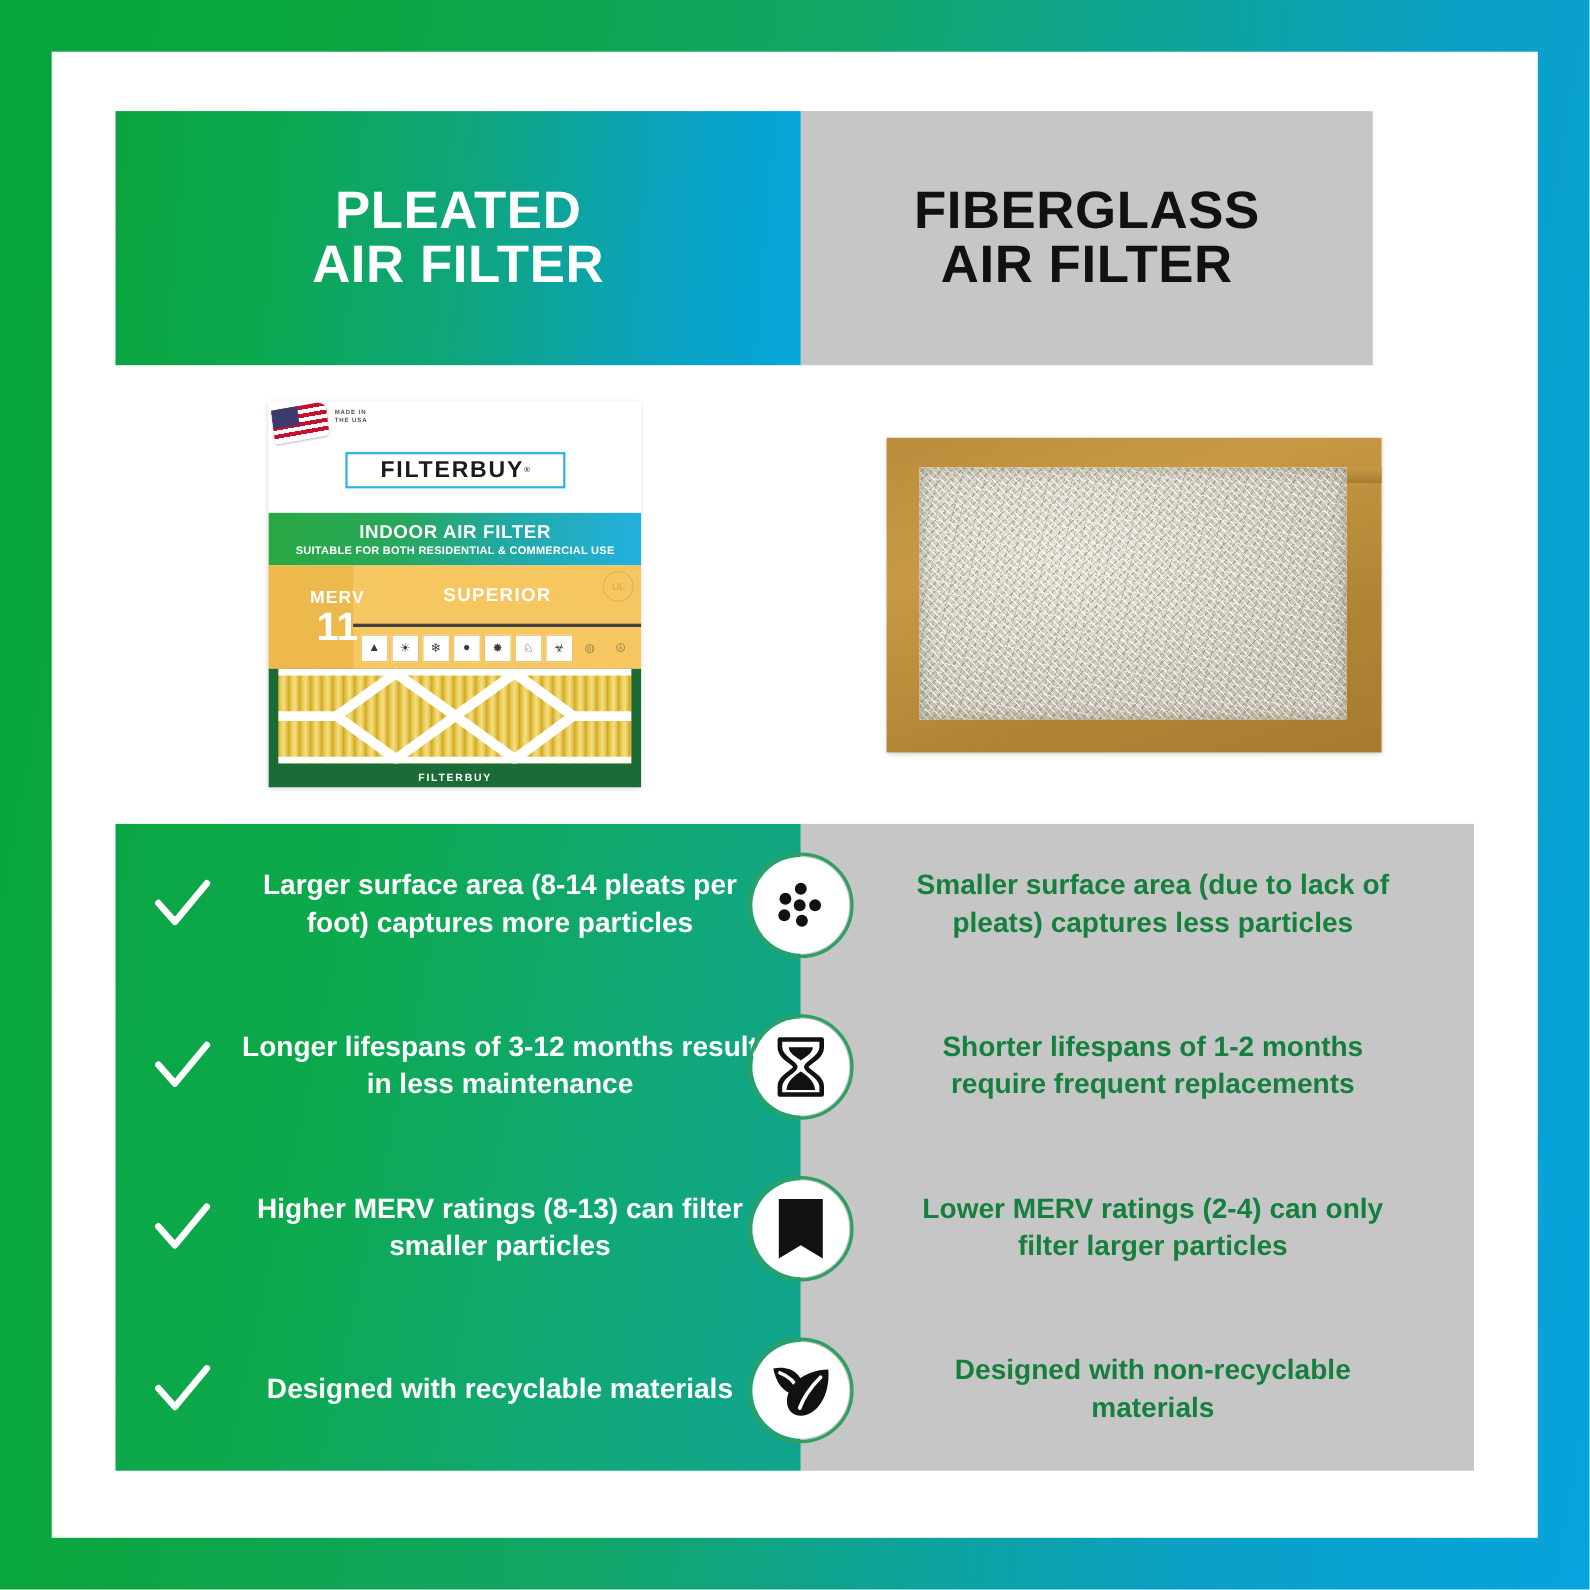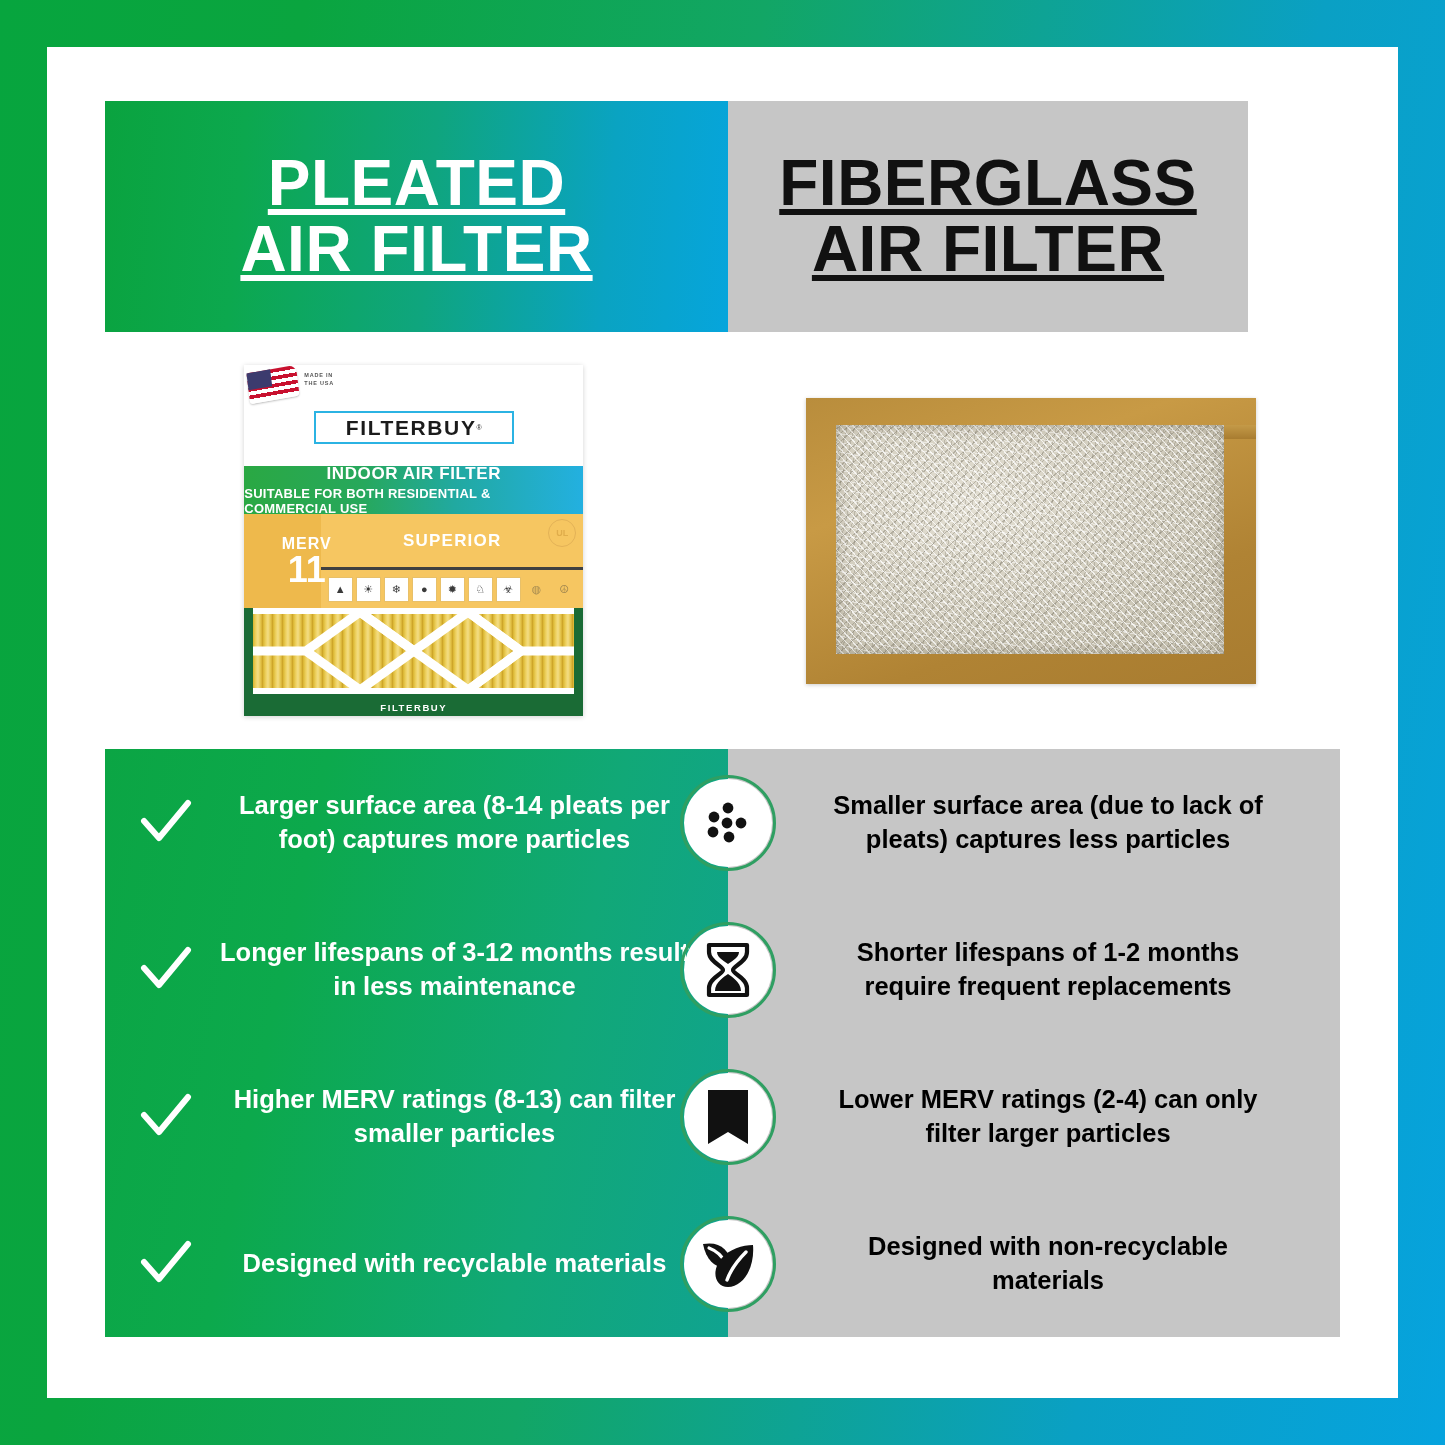--- a/index.html
+++ b/index.html
@@ -19,23 +19,22 @@
 
   
   .headers { position:absolute; left:58px; top:54px; width:1235px; height:231px; display:flex; }
   .hdr { height:100%; display:flex; align-items:center; justify-content:center; text-align:center; }
   .hdr-left {
     width:623px;
     background:linear-gradient(95deg,#0aa33f 0%,#0ca84e 22%,#0fa57e 52%,#0aa3c2 80%,#06a5dc 100%);
   }
   .hdr-right { width:520px; background:#c6c6c6; }
   .hdr-title {
-    font-size:64px; font-weight:bold; line-height:1.02; letter-spacing:0.5px;
+    font-size:48px; font-weight:bold; line-height:1.02; letter-spacing:0.5px;
     text-transform:uppercase;
-    text-decoration:underline;
   }
   .hdr-left .hdr-title { color:#ffffff; }
   .hdr-right .hdr-title { color:#111111; }
   .hdr-title .l2 { display:block; }
 
   
   .products { position:absolute; left:58px; top:285px; width:1235px; height:417px; display:flex; }
   .prod-cell { width:50%; display:flex; align-items:center; justify-content:center; }
 
   
@@ -71,21 +70,21 @@
   .fb-logo .lg {
     font-size:21px; font-weight:bold; letter-spacing:1.6px; color:#1b1b1b;
   }
   .fb-logo .rg { font-size:7px; vertical-align:super; color:#1b1b1b; }
 
   .fb-band {
     height:48px; background:linear-gradient(90deg,#2aa843 0%,#27a85c 35%,#21a9a0 62%,#23b0e0 100%);
     display:flex; flex-direction:column; align-items:center; justify-content:center; gap:2px;
   }
   .fb-band .b1 { color:#fff; font-size:17px; font-weight:bold; letter-spacing:.6px; }
-  .fb-band .b2 { color:#fff; font-size:13px; font-weight:bold; letter-spacing:.25px; }
+  .fb-band .b2 { color:#fff; font-size:10px; font-weight:bold; letter-spacing:.25px; }
 
   .fb-mid { position:relative; height:94px; background:#f6c661; display:flex; }
   .fb-merv {
     width:77px; background:#eeb94c; display:flex; flex-direction:column;
     align-items:center; justify-content:center; color:#fff;padding-left:48px;
   }
   .fb-merv .m1 { font-size:16px; font-weight:bold; letter-spacing:1px; }
   .fb-merv .m2 { font-size:36px; font-weight:bold; line-height:.95; }
   .fb-midright { flex:1; display:flex; flex-direction:column; }
   .fb-sup {
@@ -149,21 +148,21 @@
   .col-right { width:612px; background:#c6c6c6; }
 
   .rows { position:absolute; inset:0; display:flex; flex-direction:column; }
   .row { flex:1; display:flex; align-items:center; position:relative; }
   .row .side {
     display:flex; align-items:center; justify-content:center; text-align:center;
     font-size:25.5px; font-weight:bold; line-height:1.32;
   }
   .row .left-side { width:623px; color:#ffffff; padding:0 36px 0 30px; gap:20px; }
   .row .left-side .txt { flex:1; }
-  .row .right-side { width:612px; color:#000000; padding:0 56px 0 84px; }
+  .row .right-side { width:612px; color:#15803d; padding:0 56px 0 84px; }
 
   .check { width:62px; flex:0 0 62px; display:flex; align-items:center; justify-content:center; }
   .check svg { width:56px; height:56px; display:block; }
 
   .icon-badge {
     position:absolute; left:623px; top:50%; transform:translate(-50%,-50%);
     width:96px; height:96px; border-radius:50%;
     display:flex; align-items:center; justify-content:center;
     z-index:5;
   }

